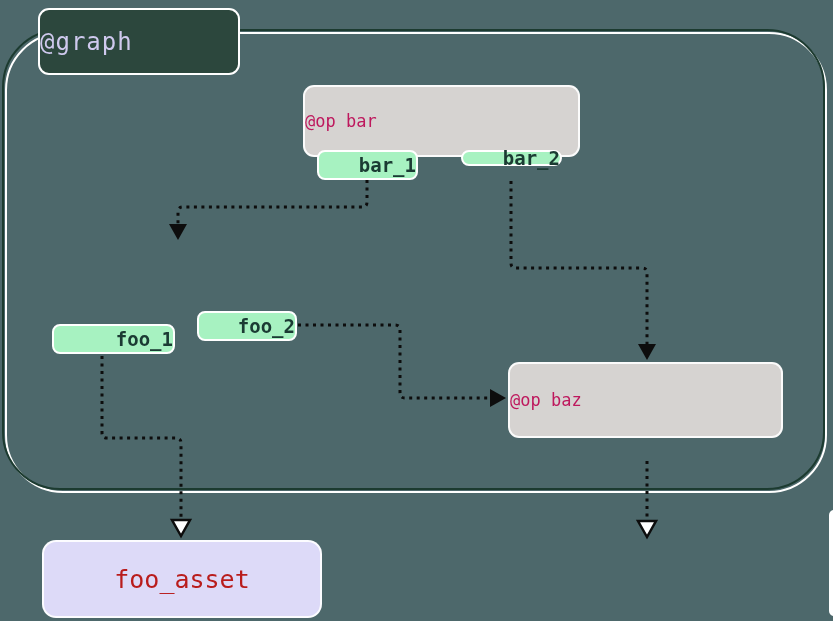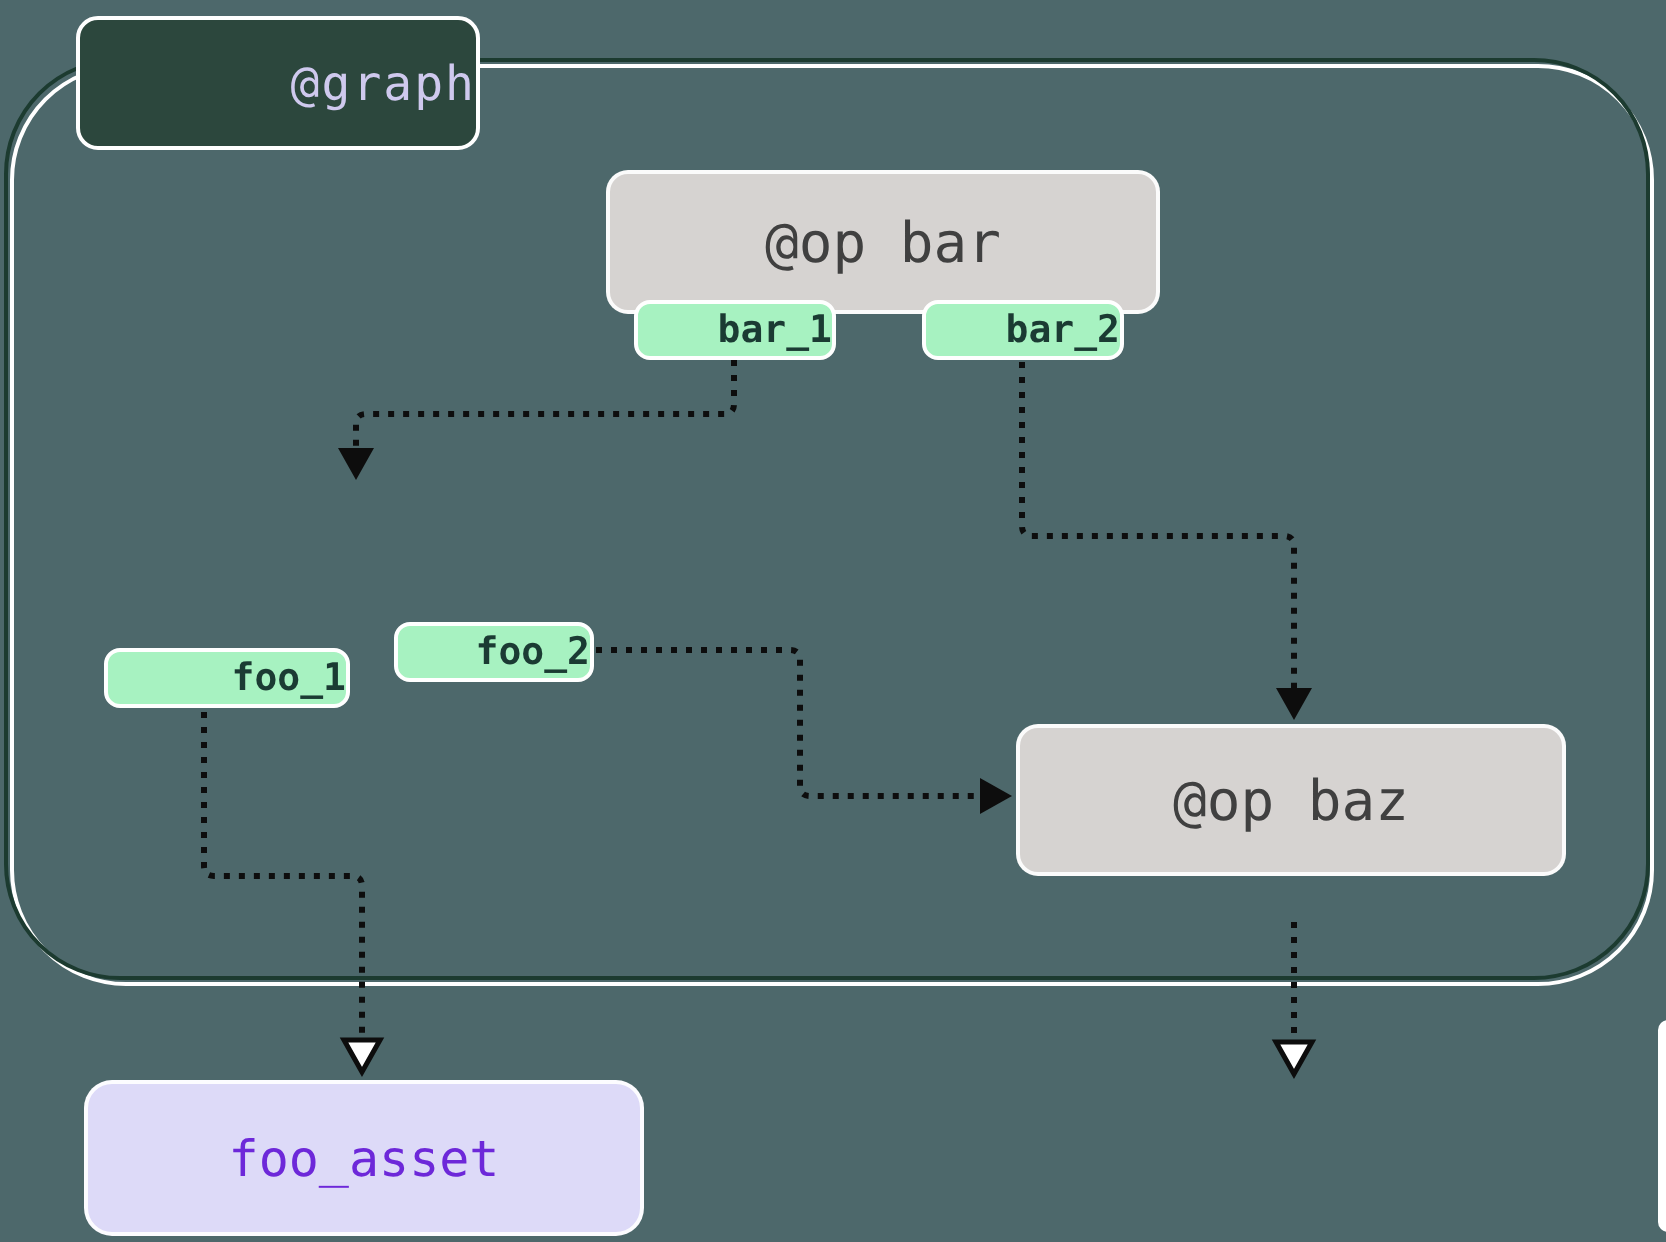--- a/index.html
+++ b/index.html
@@ -11,57 +11,57 @@
     font-family:"DejaVu Sans Mono", monospace;
   }
   
   .boundary{position:absolute;box-sizing:border-box;border-radius:58px;background:transparent;}
   .boundary.white{left:5px;top:32px;width:822px;height:461px;border:2.5px solid #FFFFFF;}
   .boundary.dark {left:2px;top:29px;width:823px;height:461px;border:2.5px solid #1C3B30;}
 
   .graph-label{
     position:absolute;left:38px;top:8px;width:202px;height:67px;
     box-sizing:border-box;background:#2C473D;border:2px solid #FFFFFF;border-radius:11px;
-    display:flex;align-items:center;justify-content:flex-end;
+    display:flex;align-items:center;justify-content:flex-start;
     color:#CFC9EE;font-size:24px;font-weight:500;letter-spacing:1px;
     z-index:3;
   }
 
   svg.edges{position:absolute;left:0;top:0;z-index:2;}
   svg.edges path.edge{stroke:#0D0D0D;stroke-width:3;fill:none;stroke-dasharray:3 4.5;stroke-linecap:butt;}
   svg.edges polygon.head-solid{fill:#0D0D0D;}
   svg.edges polygon.head-open{fill:#FFFFFF;stroke:#0D0D0D;stroke-width:2.5;stroke-linejoin:miter;}
 
   .node{
     position:absolute;box-sizing:border-box;z-index:4;
     background:#D6D3D1;border:2px solid rgba(255,255,255,0.9);border-radius:11px;
-    display:flex;align-items:center;justify-content:center;
-    color:#404040;font-size:28px;font-weight:500;
+    display:flex;align-items:center;
+    color:#be185d;font-size:17px;font-weight:500;
   }
   #node-bar{left:303px;top:85px;width:277px;height:72px;}
   #node-foo{left:38px;top:243px;width:277px;height:75px;}
   #node-baz{left:508px;top:362px;width:275px;height:76px;}
 
   .out-tag{
     position:absolute;box-sizing:border-box;z-index:5;
     background:#A7F2C1;border:2px solid #FFFFFF;border-radius:8px;
     display:flex;align-items:center;justify-content:flex-end;
     color:#1B3B33;font-size:19px;font-weight:600;
   }
   #tag-bar1{left:317px;top:150px;width:101px;height:30px;}
-  #tag-bar2{left:461px;top:150px;width:101px;height:30px;}
+  #tag-bar2{left:461px;top:150px;width:101px;height:16px;}
   #tag-foo1{left:52px;top:311px;width:123px;height:30px;margin-top:13px;}
   #tag-foo2{left:197px;top:311px;width:100px;height:30px;padding-left:36px;}
   #tag-baz1{left:596px;top:430px;width:101px;height:30px;}
 
   .asset{
     position:absolute;box-sizing:border-box;z-index:4;
     background:#DDDAF8;border:2px solid rgba(255,255,255,0.9);border-radius:14px;
     display:flex;align-items:center;justify-content:center;
-    color:#6d28d9;font-size:25px;font-weight:500;
+    color:#b91c1c;font-size:25px;font-weight:500;
   }
   #asset-foo{left:42px;top:540px;width:280px;height:78px;}
   #asset-baz{left:508px;top:540px;width:280px;height:78px;}
 
   .clipped-sliver{
     position:absolute;left:829px;top:510px;width:8px;height:106px;
     background:#FFFFFF;border-radius:5px 0 0 5px;z-index:4;
   }
 </style>
 </head>

